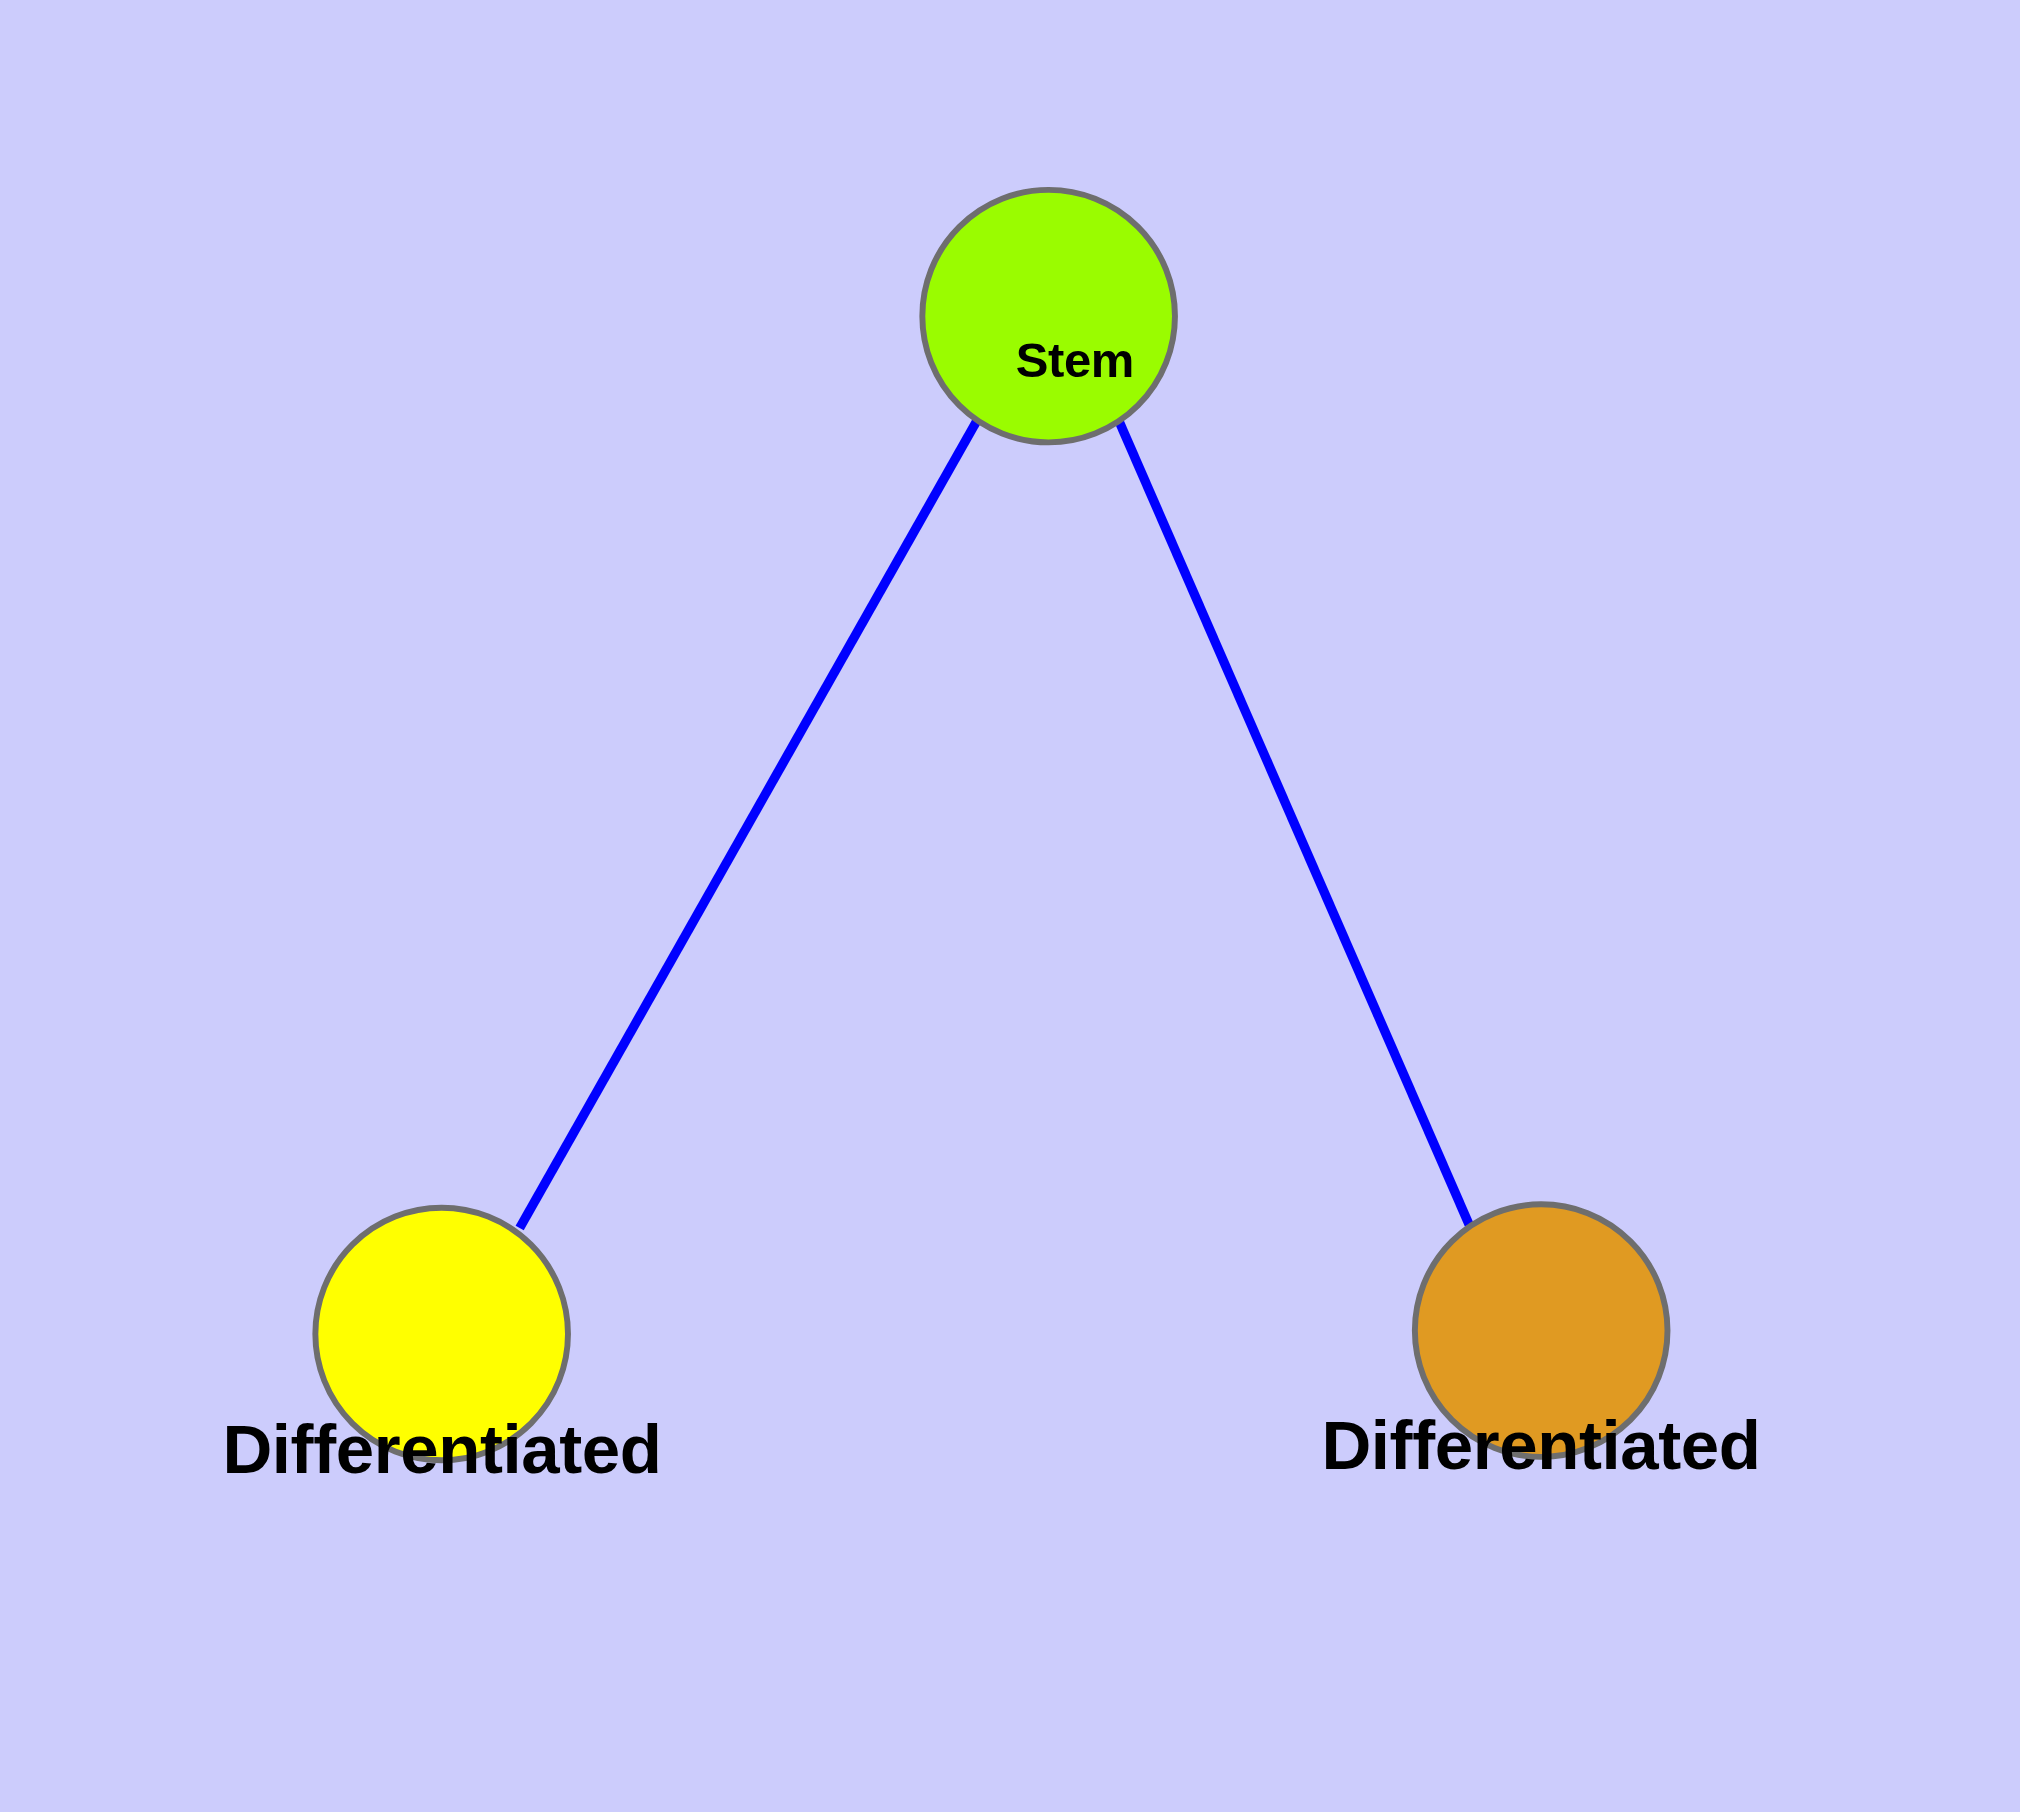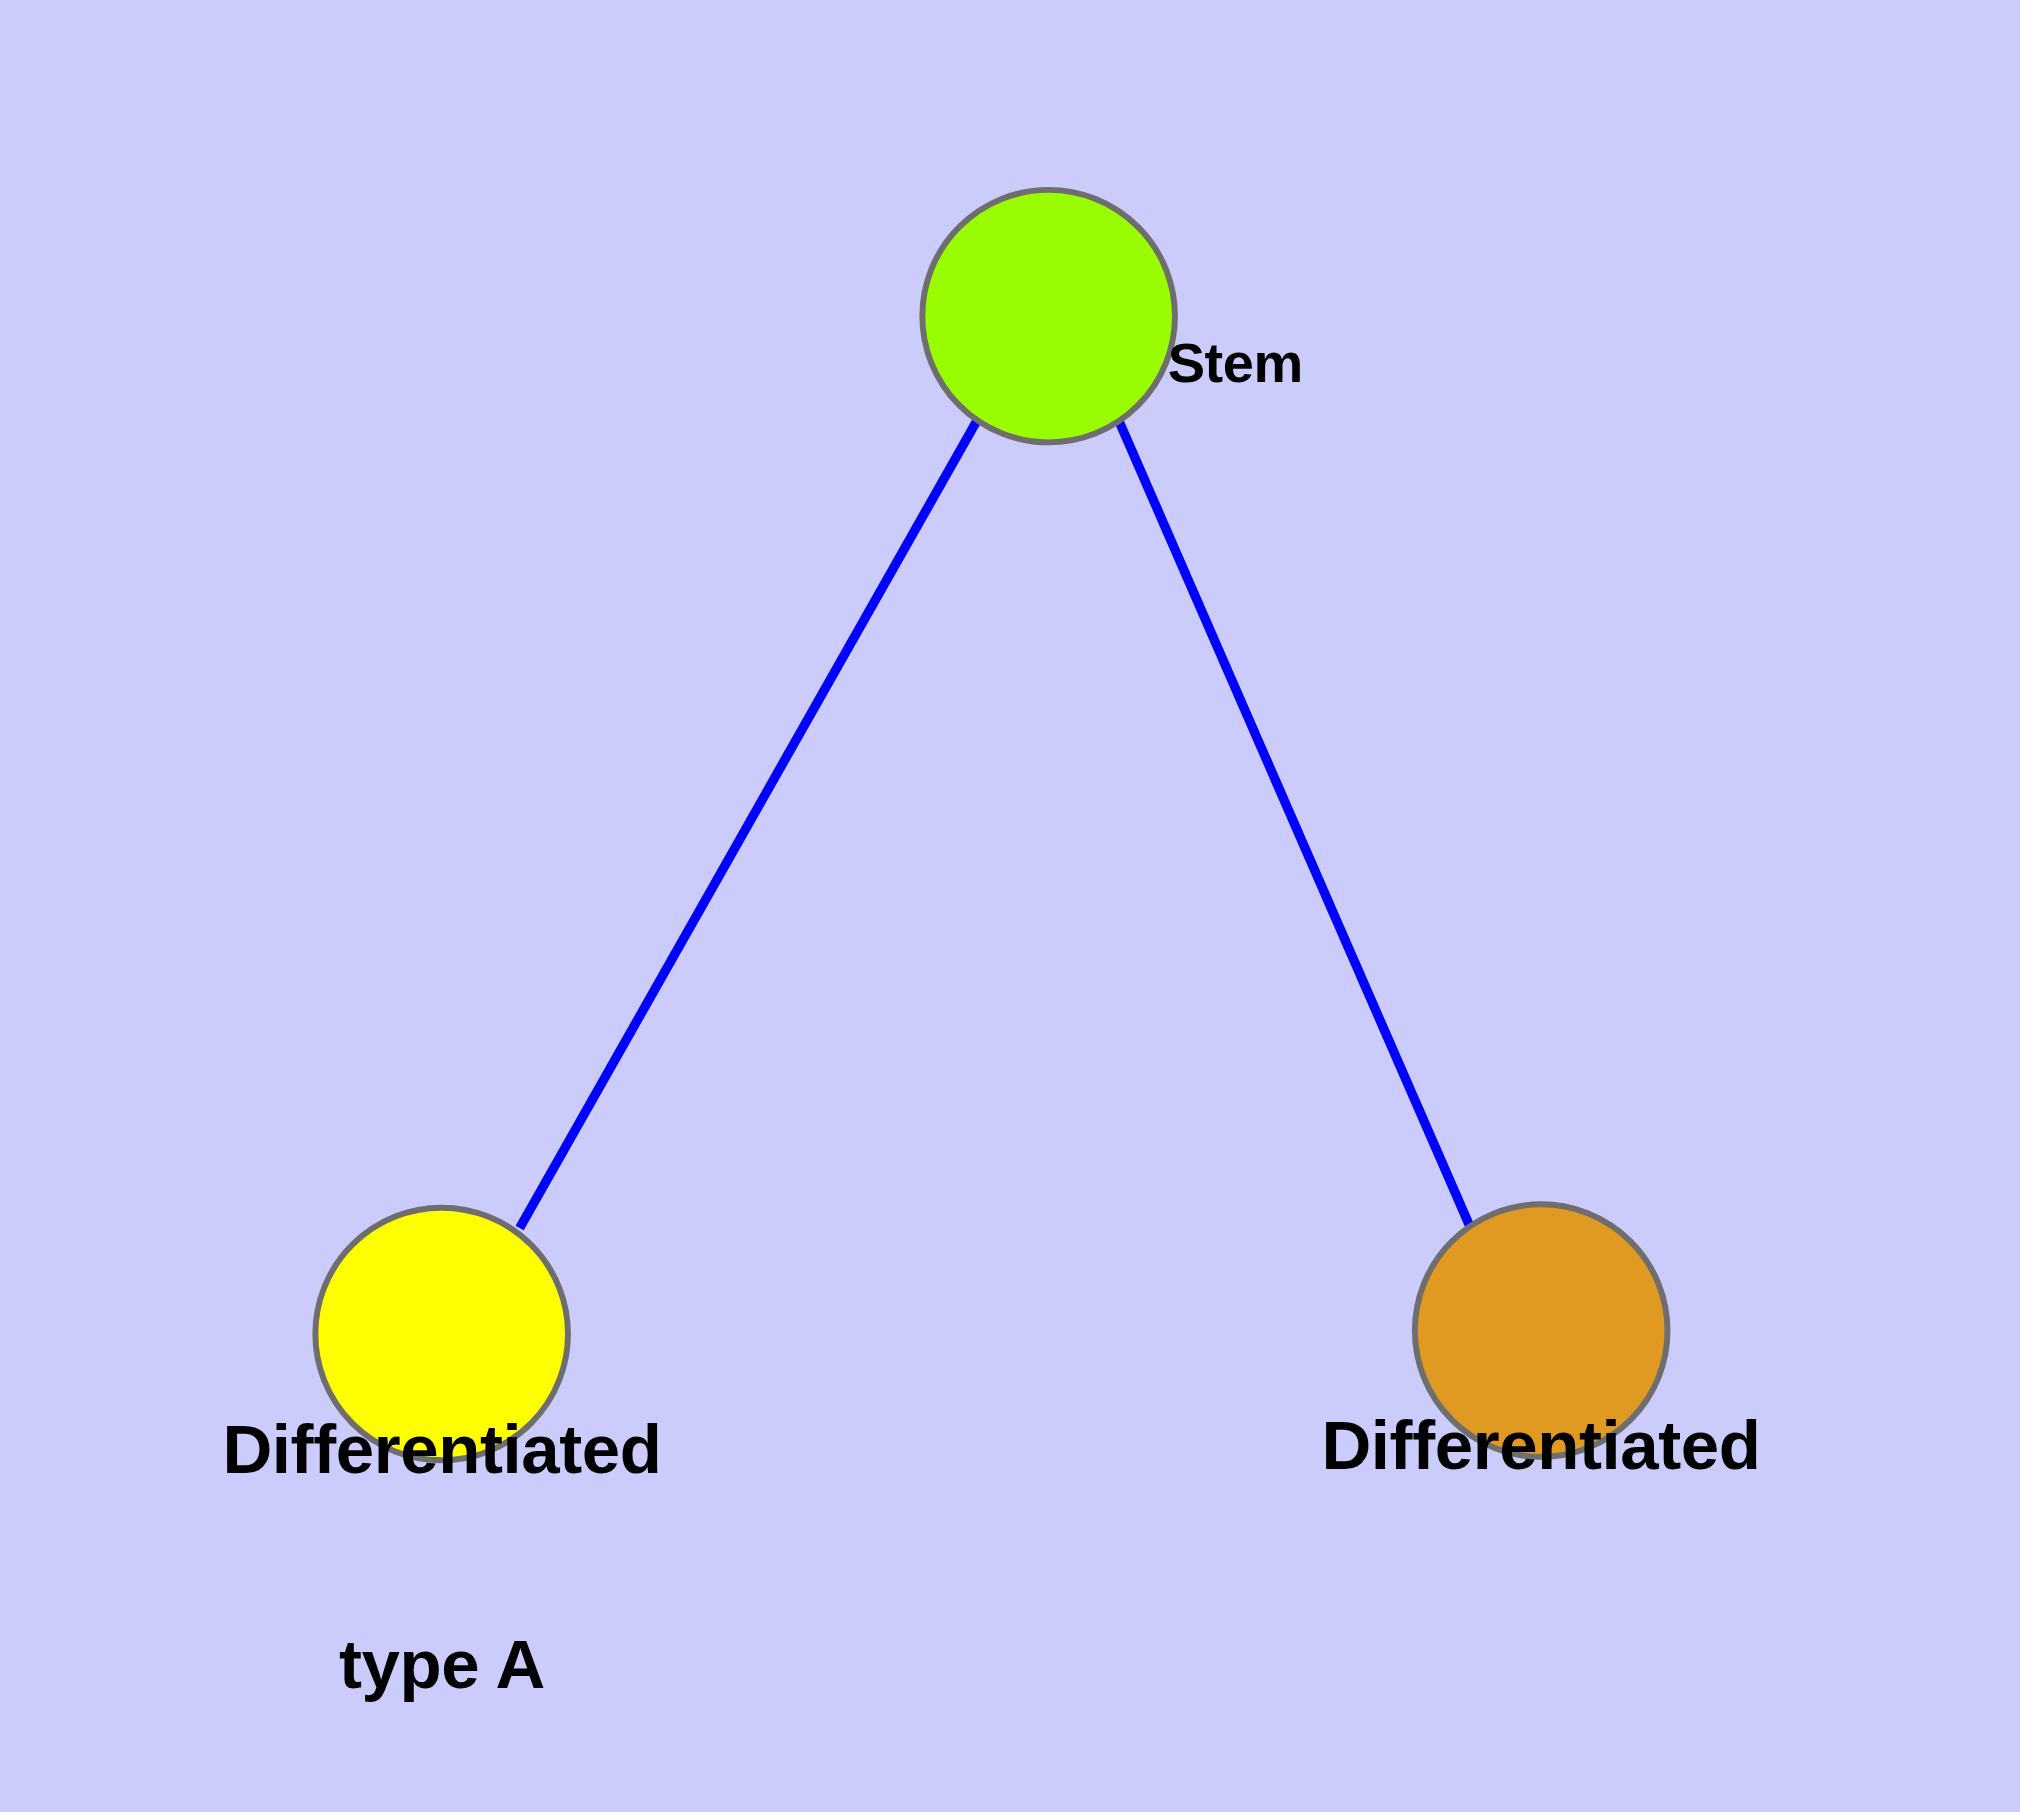--- a/index.html
+++ b/index.html
@@ -27,25 +27,24 @@
     text-align: center;
     font-family: "Liberation Sans", sans-serif;
     font-weight: bold;
     color: #000000;
     white-space: pre;
     line-height: 1.04;
     pointer-events: none;
     letter-spacing: -0.4px;
   }
   .label-stem {
-    font-size: 56px;
+    font-size: 49px;
     left: 794px;
-    top: 276px;
+    top: 284px;
     width: 509px;
-    text-align: right;
   }
   .label-a {
     font-size: 69px;
     left: 120px;
     top: 1270px;
     width: 644px;
   }
   .label-b {
     font-size: 69px;
     left: 1219px;
@@ -68,21 +67,20 @@
     <circle id="node1" cx="521" cy="1574" r="149" fill="#ffff00" stroke="#6e6e6e" stroke-width="7"></circle>
     <circle id="node2" cx="1818" cy="1570" r="149" fill="#e09a22" stroke="#6e6e6e" stroke-width="7"></circle>
   </svg>
 
   <div class="node-label label-stem">
     <span>Stem</span>
   </div>
 
   <div class="node-label label-a">
     <div>Differentiated</div>
-    <div>type A</div>
   </div>
 
   <div class="node-label label-b">
     <div>Differentiated</div>
   </div>
 
 </div>
 
 
 </body></html>

